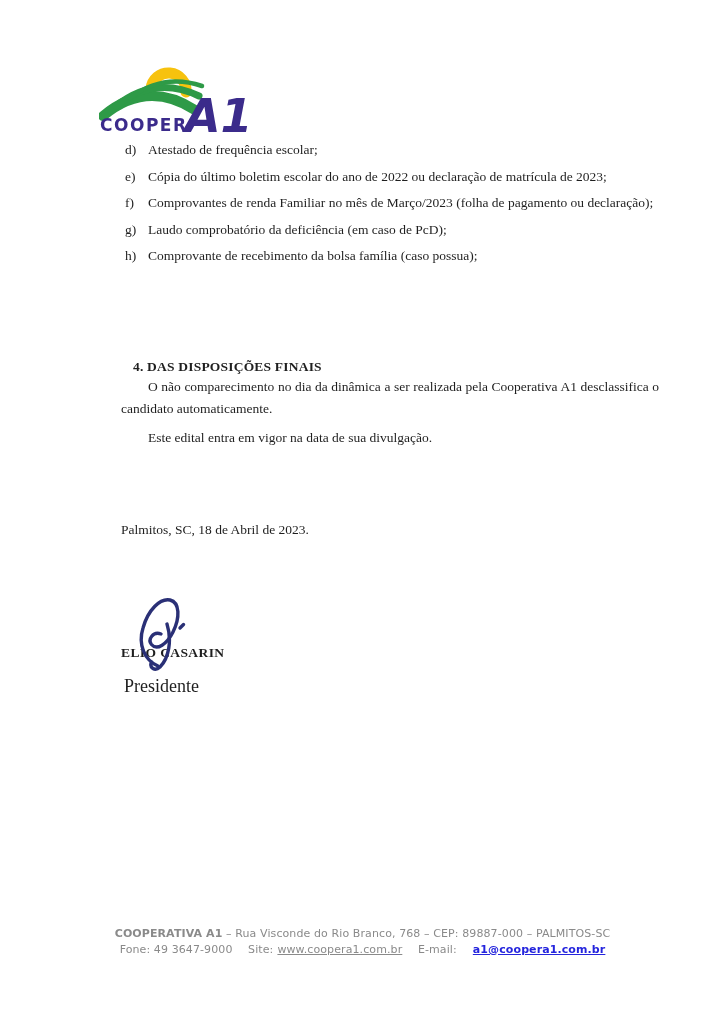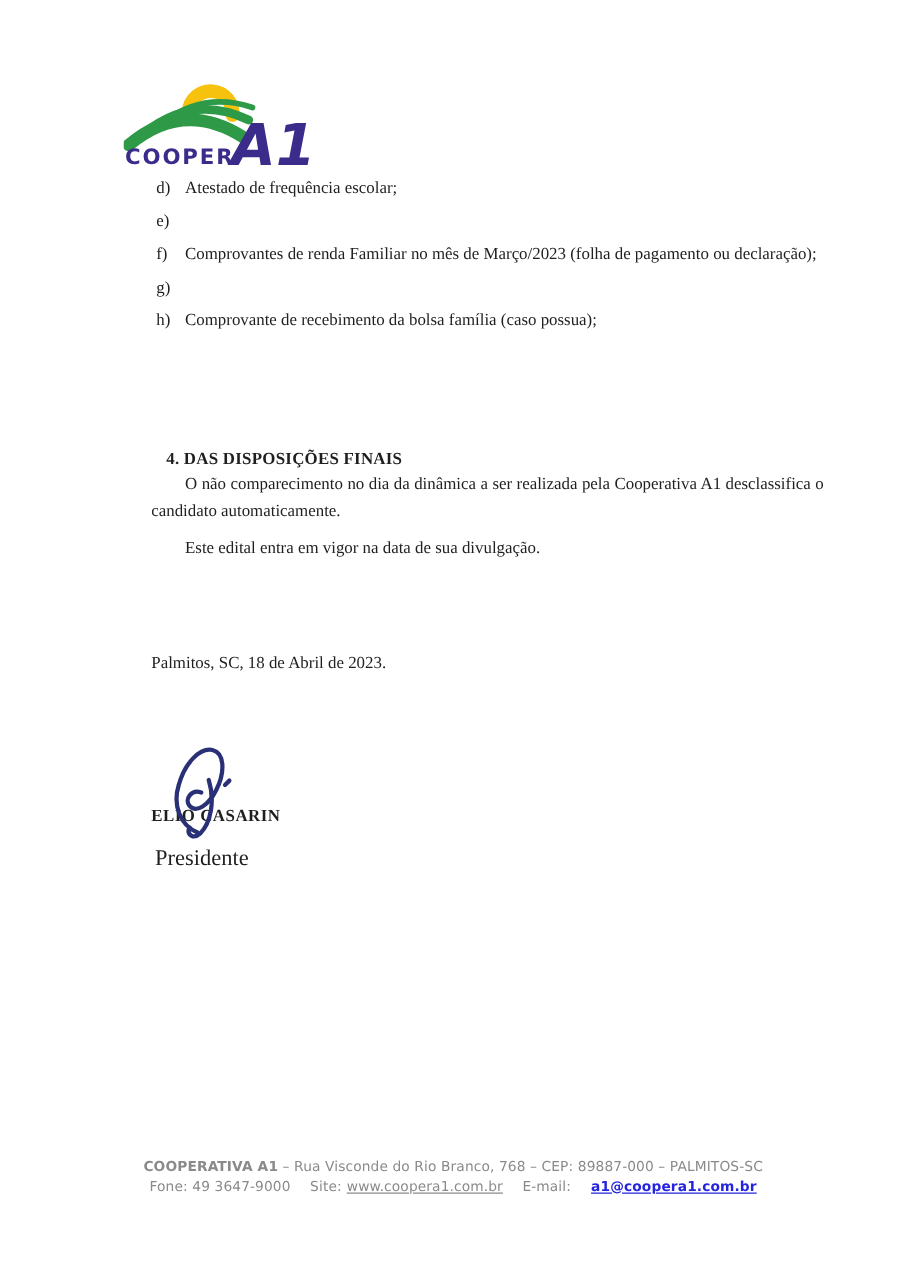--- a/index.html
+++ b/index.html
@@ -152,27 +152,29 @@
     </svg>
   </div>
 
   <div class="checklist">
     <div class="check-item">
       <span class="marker">d)</span>
       <span>Atestado de frequência escolar;</span>
     </div>
     <div class="check-item">
       <span class="marker">e)</span>
+      <span>Cópia do último boletim escolar do ano de 2022 ou declaração de matrícula de 2023;</span>
     </div>
     <div class="check-item">
       <span class="marker">f)</span>
       <span>Comprovantes de renda Familiar no mês de Março/2023 (folha de pagamento ou declaração);</span>
     </div>
     <div class="check-item">
       <span class="marker">g)</span>
+      <span>Laudo comprobatório da deficiência (em caso de PcD);</span>
     </div>
     <div class="check-item">
       <span class="marker">h)</span>
       <span>Comprovante de recebimento da bolsa família (caso possua);</span>
     </div>
   </div>
 
   <h2 class="section-heading">4. DAS DISPOSIÇÕES FINAIS</h2>
 
   <div class="body-paragraphs">

